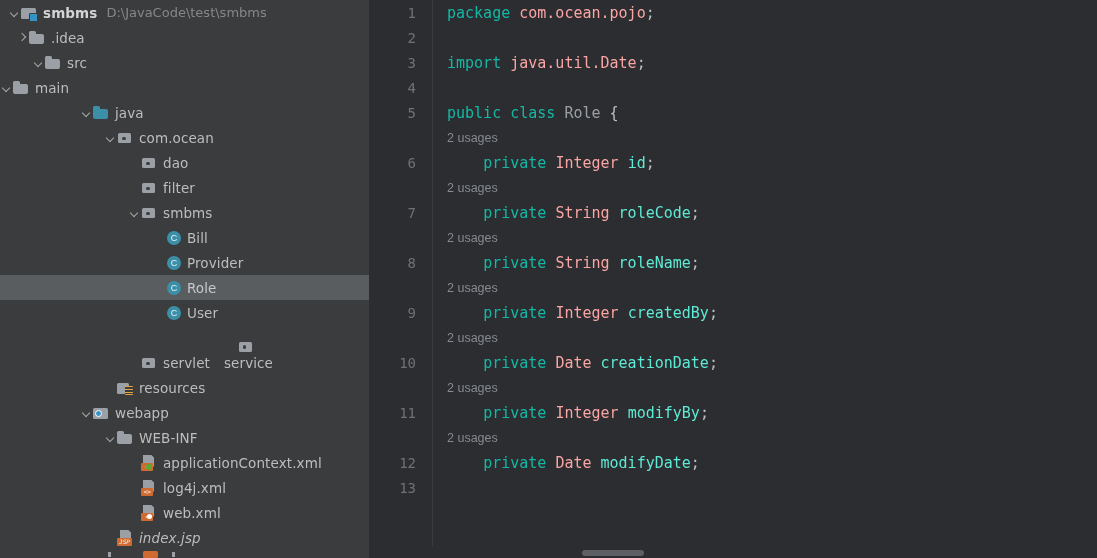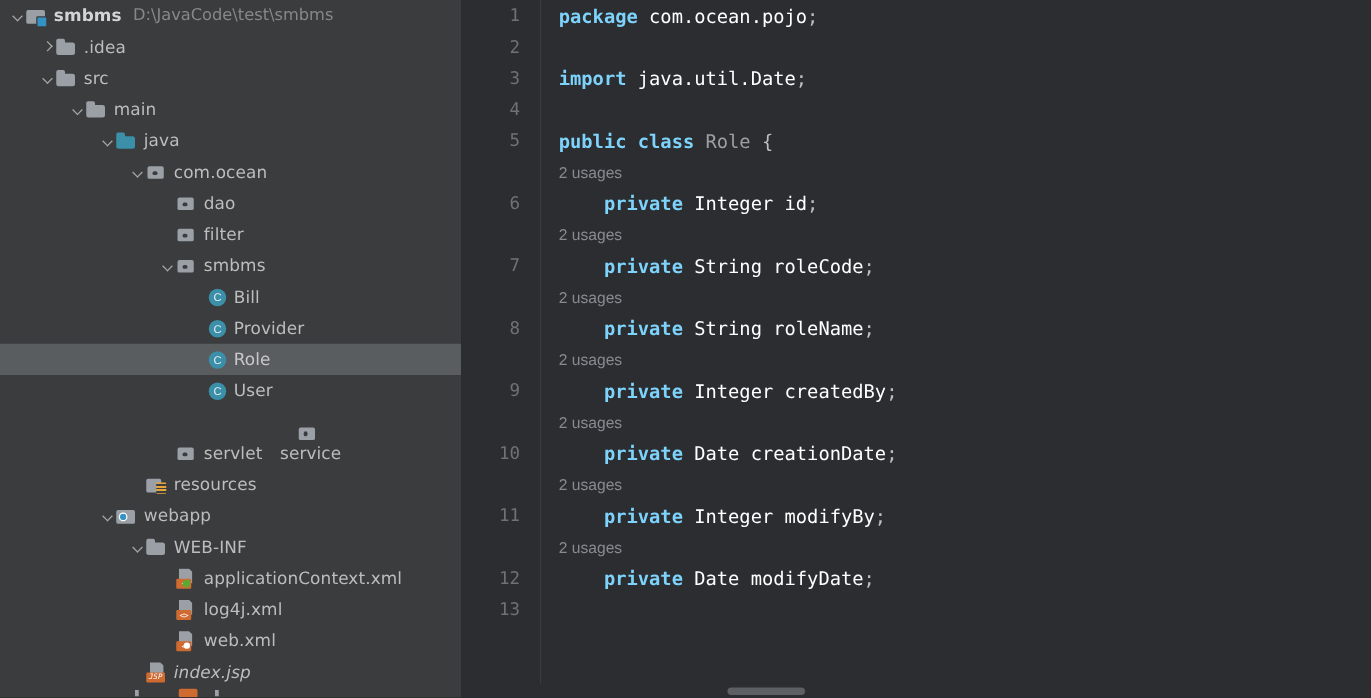--- a/index.html
+++ b/index.html
@@ -305,23 +305,23 @@
   .ltext {
     padding-left: 31px;
     flex: 1 1 auto;
   }
   .hint {
     color: #868a91;
     font-family: "Liberation Sans", sans-serif;
     font-size: 12.5px;
     font-style: normal;
   }
-  .kw   { color: #7dd3fc; font-weight: bold; }
-  .type { color: #ffffff; }
-  .ident{ color: #ffffff; }
+  .kw   { color: #14b8a6; font-weight: normal; }
+  .type { color: #fca5a5; }
+  .ident{ color: #5eead4; }
   .cls  { color: #9aa0a6; }
   .plain{ color: #bcbec4; }
   .punc { color: #bcbec4; }
 
   
   #hscroll {
     position: absolute;
     left: 0; right: 0; bottom: 0;
     height: 11px;
     background: #2b2d30;
@@ -363,31 +363,31 @@
 <div id="app">
 
   <div id="project-panel">
     <div id="tree">
         <div class="tree-row" style="padding-left: 8px;">
           <span class="arrow expanded"></span>
           <span class="node-icon ico-module"></span>
           <span class="node-label bold">smbms</span>
           <span class="node-path">D:\JavaCode\test\smbms</span>
         </div>
-        <div class="tree-row" style="padding-left: 32px;">
+        <div class="tree-row" style="padding-left: 16px;">
           <span class="arrow collapsed"></span>
           <span class="node-icon ico-folder"></span>
           <span class="node-label">.idea</span>
         </div>
         <div class="tree-row" style="padding-left: 32px;">
           <span class="arrow expanded"></span>
           <span class="node-icon ico-folder"></span>
           <span class="node-label">src</span>
         </div>
-        <div class="tree-row" style="padding-left: 56px;">
+        <div class="tree-row" style="">
           <span class="arrow expanded"></span>
           <span class="node-icon ico-folder"></span>
           <span class="node-label">main</span>
         </div>
         <div class="tree-row" style="padding-left: 80px;">
           <span class="arrow expanded"></span>
           <span class="node-icon ico-folder-src"></span>
           <span class="node-label">java</span>
         </div>
         <div class="tree-row" style="padding-left: 104px;">

